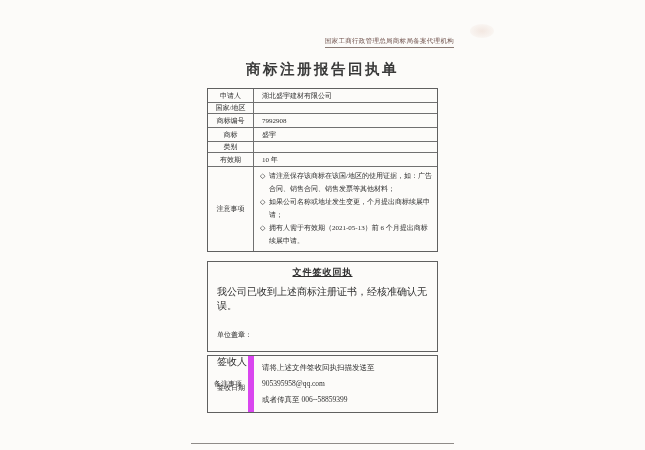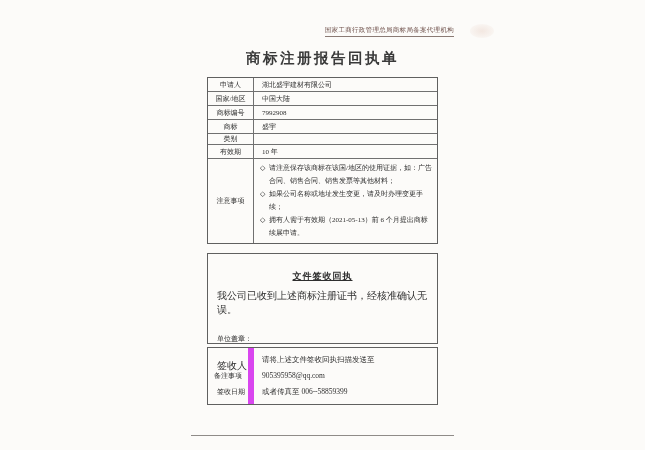--- a/index.html
+++ b/index.html
@@ -4,21 +4,21 @@
 <style>
   * { margin:0; padding:0; box-sizing:border-box; }
   html,body { width:645px; height:450px; }
   body {
     font-family:"Liberation Serif","DejaVu Serif",serif;
     background:#fcfbf9;
     color:#333;
     overflow:hidden;
   }
   .page { position:relative; width:645px; height:450px; }
-  .doc { position:absolute; left:191px; top:4px; width:263px; }
+  .doc { position:absolute; left:191px; top:15px; width:263px; }
 
   
   .agency-note-wrap { margin-top:14px; text-align:right; }
   .agency-note {
     display:inline-block;
     font-size:6.5px;
     color:#6d4f49;
     letter-spacing:0.3px;
     border-bottom:1px solid #8a7a74;
     padding-bottom:1px;
@@ -59,21 +59,21 @@
   .notes-cell { display:block; padding:3px 4px 3px 6px; }
   .note-item { display:flex; line-height:13px; font-size:7px; color:#2f2f2f; }
   .note-bullet { flex:0 0 9px; }
   .note-text { flex:1; }
 
   
   .receipt-box {
     margin:9px 16px 0 16px;
     border:1px solid #606060;
     height:91px;
-    padding:16px 9px;
+    padding:4px 9px;
   }
   .receipt-title {
     text-align:center;
     font-size:9px; font-weight:bold; color:#2f2f2f;
     text-decoration:underline;
     letter-spacing:1px;
   }
   .receipt-confirm { margin-top:6px; font-size:10px; color:#2f2f2f; }
   .stamp-line { margin-top:17px; font-size:7px; color:#2f2f2f; }
   .signer-line { margin-top:15px; font-size:10px; color:#2f2f2f; }
@@ -119,21 +119,20 @@
 
     <div class="doc-title">商标注册报告回执单</div>
 
     <div class="tbl">
       <div class="trow">
         <div class="tlabel">申请人</div>
         <div class="tvalue">湖北盛宇建材有限公司</div>
       </div>
       <div class="trow">
         <div class="tlabel">国家/地区</div>
-        <div class="tvalue">中国大陆</div>
       </div>
       <div class="trow">
         <div class="tlabel">商标编号</div>
         <div class="tvalue">7992908</div>
       </div>
       <div class="trow">
         <div class="tlabel">商标</div>
         <div class="tvalue">盛宇</div>
       </div>
       <div class="trow">
@@ -145,21 +144,21 @@
       </div>
       <div class="trow">
         <div class="tlabel">注意事项</div>
         <div class="tvalue notes-cell">
           <div class="note-item">
             <span class="note-bullet">◇</span>
             <span class="note-text">请注意保存该商标在该国/地区的使用证据，如：广告合同、销售合同、销售发票等其他材料；</span>
           </div>
           <div class="note-item">
             <span class="note-bullet">◇</span>
-            <span class="note-text">如果公司名称或地址发生变更，请及时办理变更手续；</span>
+            <span class="note-text">如果公司名称或地址发生变更，个月提出商标续展申请；</span>
           </div>
           <div class="note-item">
             <span class="note-bullet">◇</span>
             <span class="note-text">拥有人需于有效期（2021-05-13）前 6 个月提出商标续展申请。</span>
           </div>
         </div>
       </div>
     </div>
 
     <div class="receipt-box">

